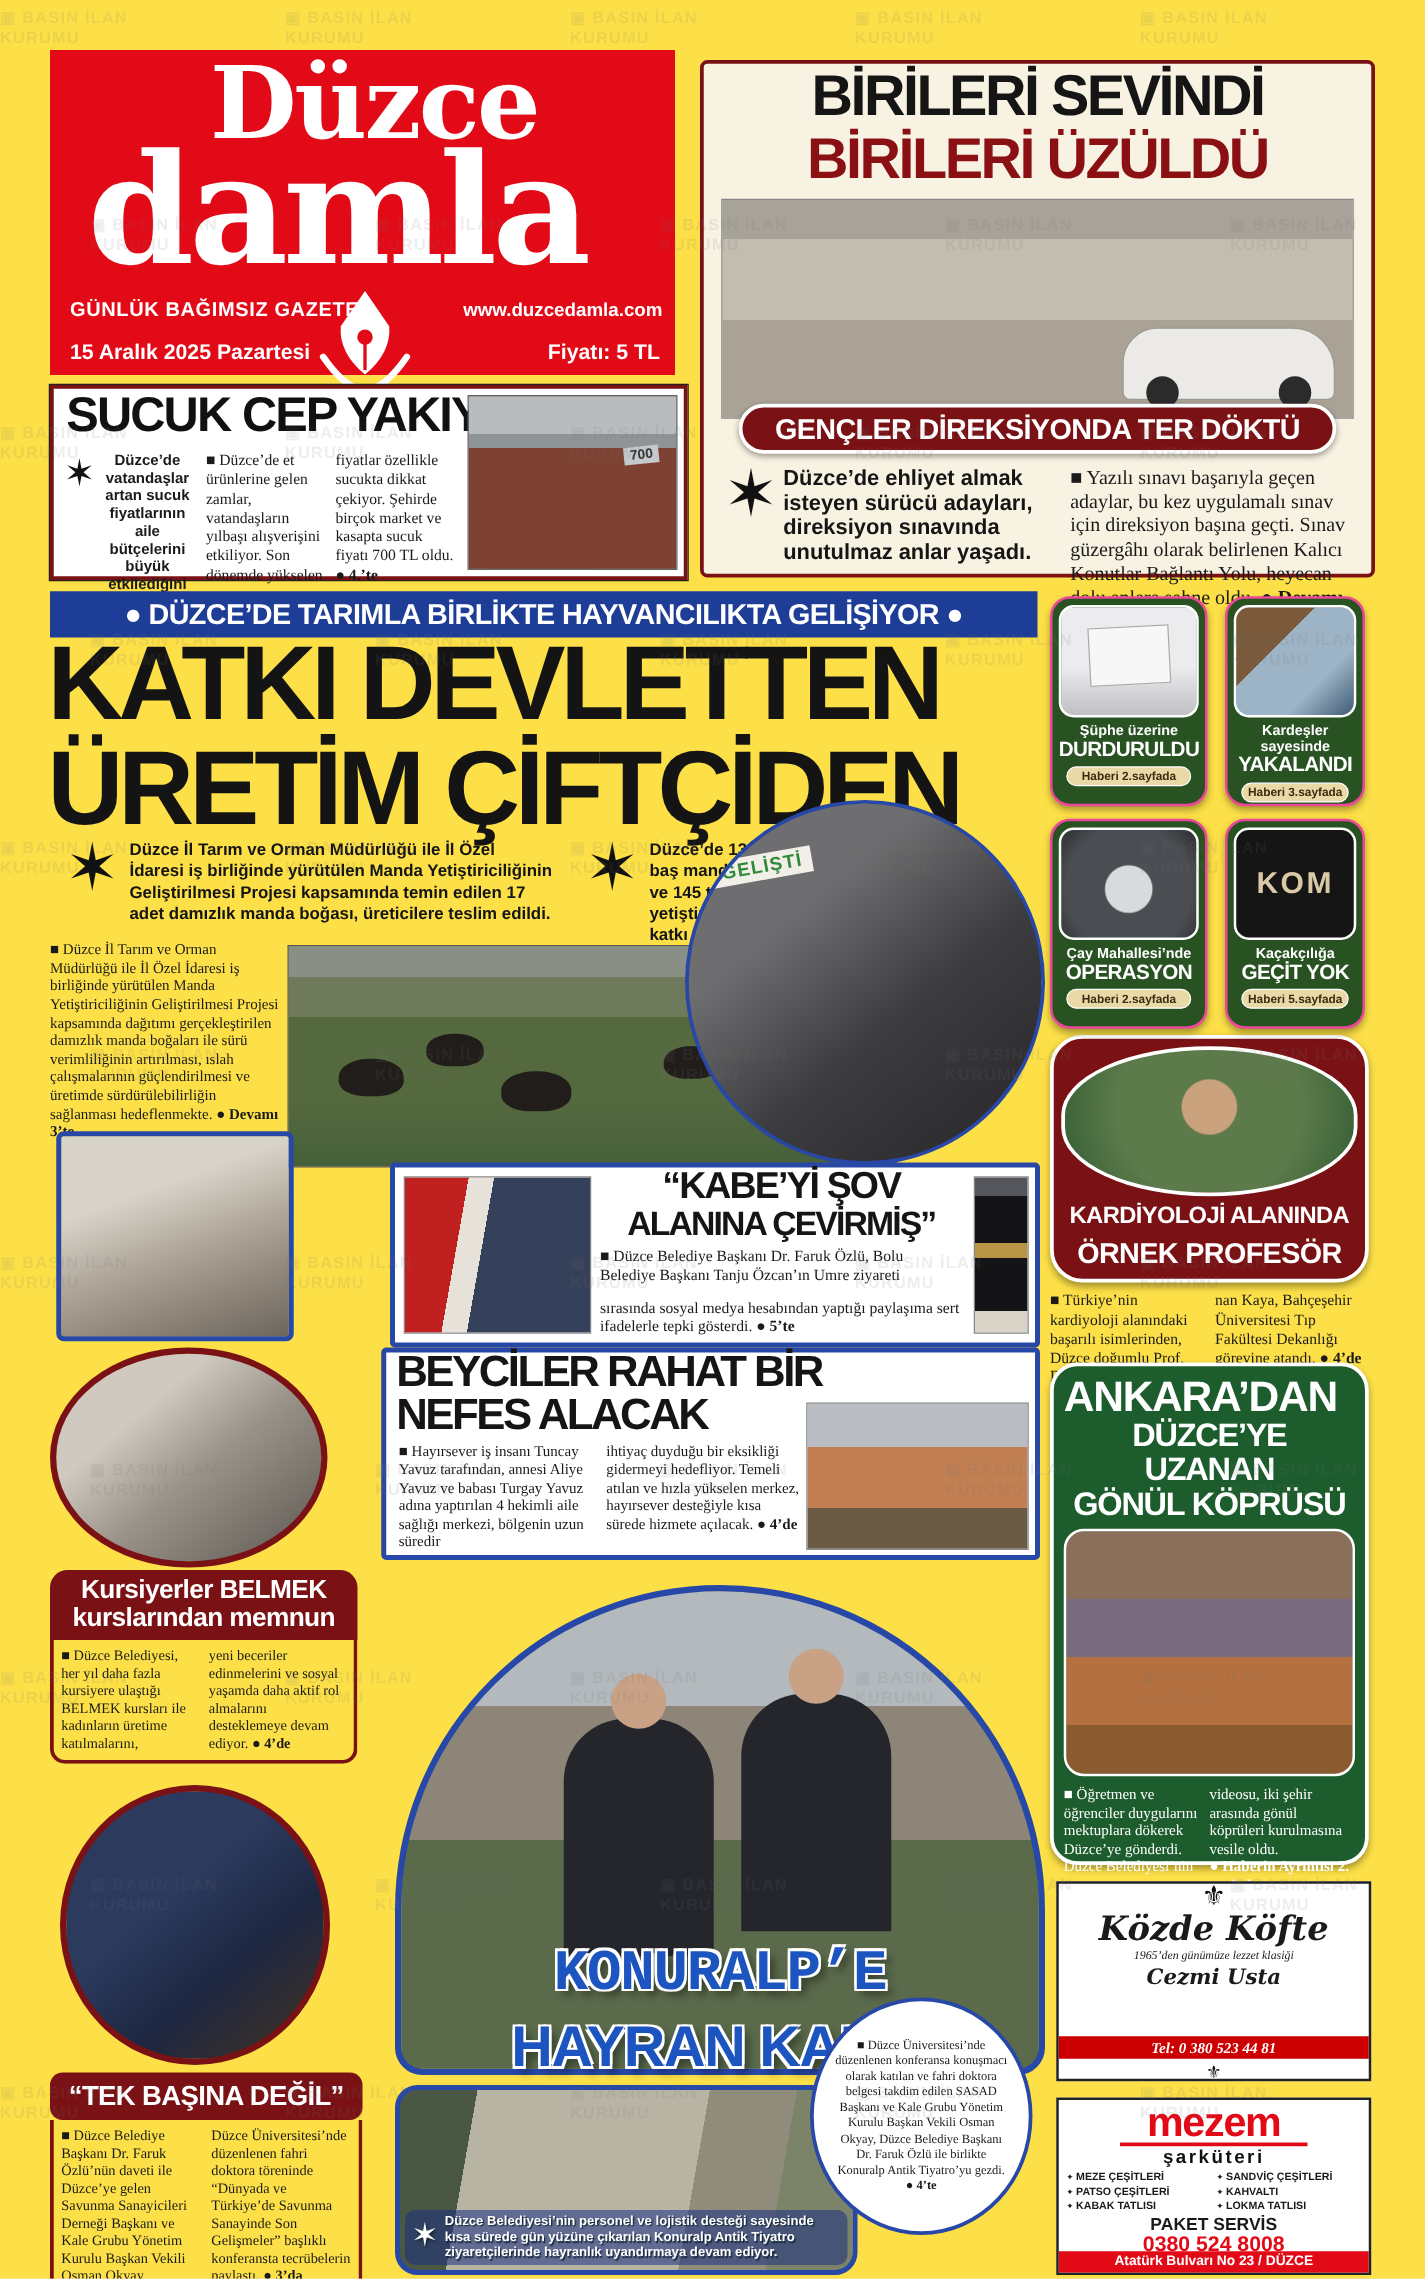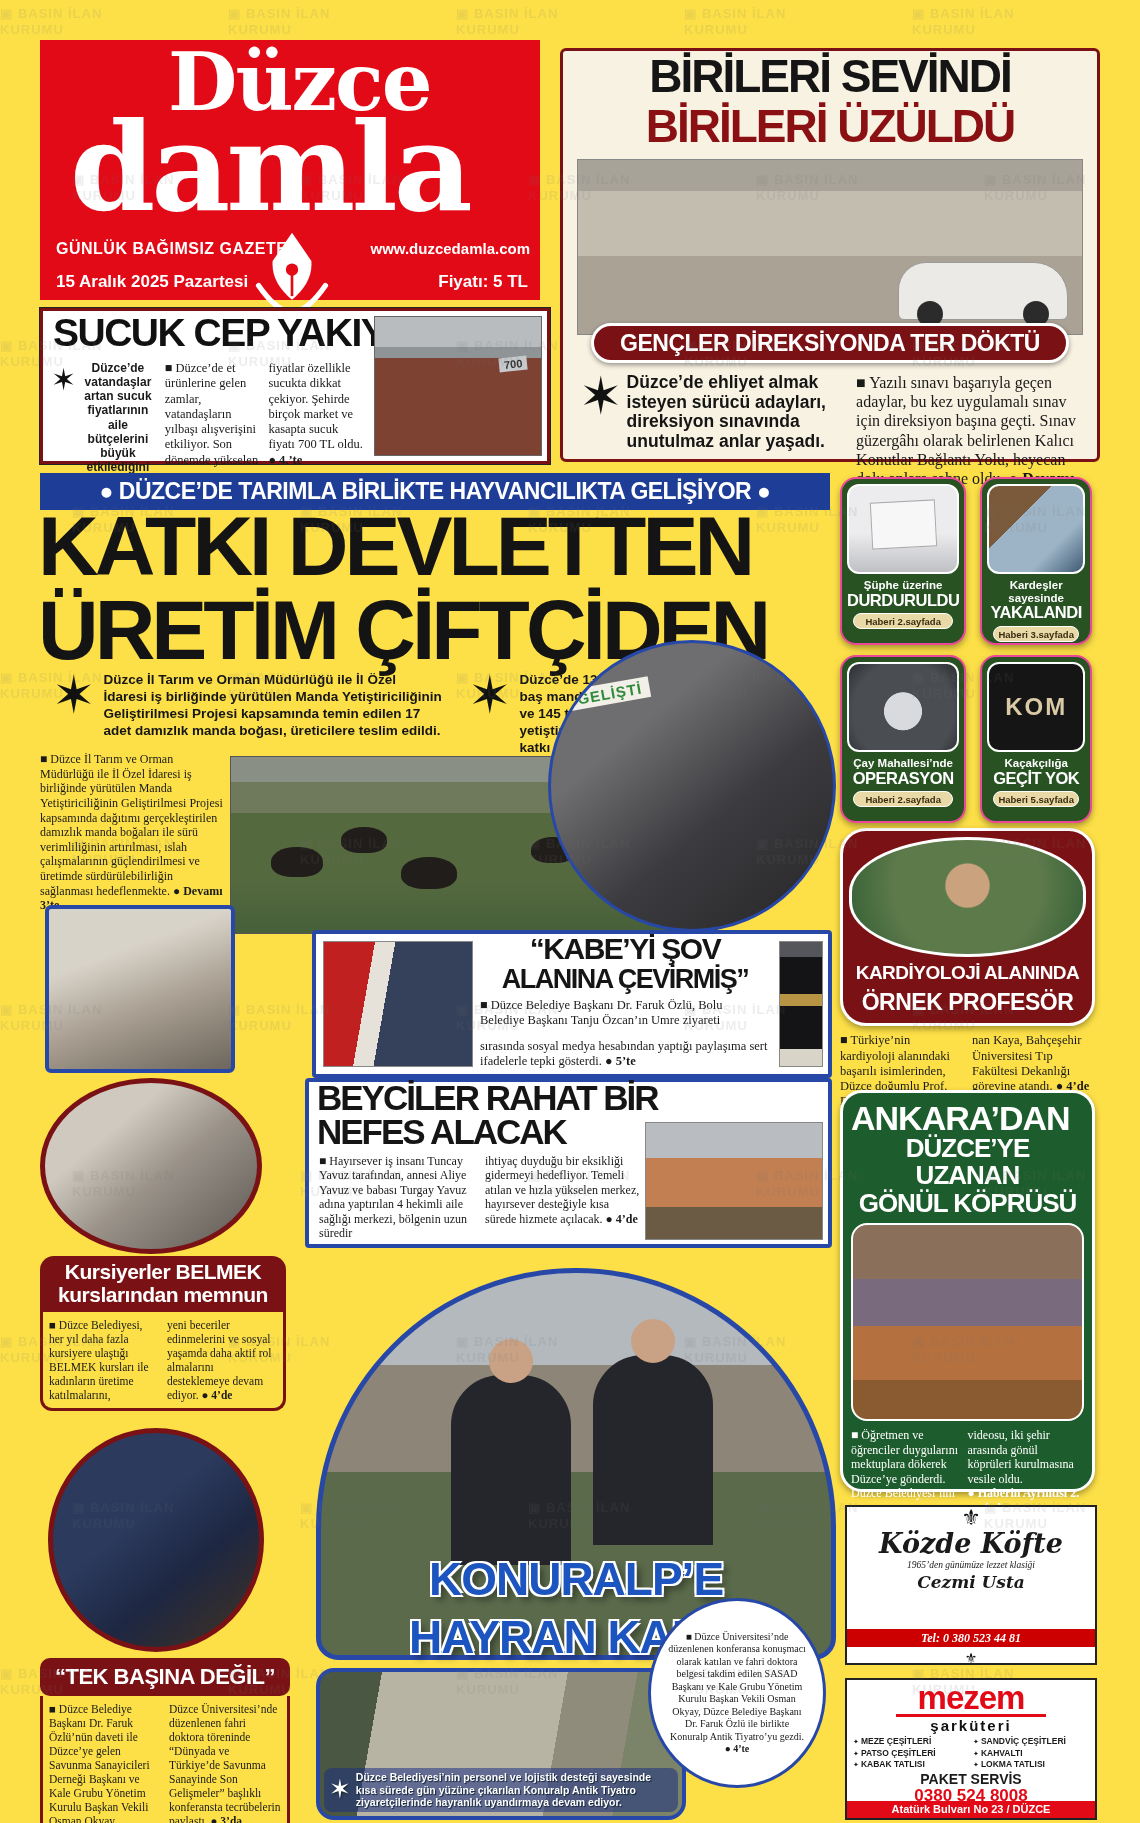--- a/index.html
+++ b/index.html
@@ -175,21 +175,21 @@
 
   
   .dome{position:absolute;left:316px;top:1268px;width:520px;height:392px;border:5px solid #2848a8;
         border-radius:260px 260px 22px 22px;overflow:hidden;z-index:3;
         background:linear-gradient(180deg,#b3b9bd 0 24%,#8d8577 24% 52%,#5a6a4b 52%);}
   .suit{position:absolute;bottom:90px;width:120px;height:190px;background:#24262c;border-radius:50px 50px 0 0;}
   .suit::before{content:"";position:absolute;left:38px;top:-36px;width:44px;height:44px;border-radius:50%;background:#c9a184;}
   .kon-h{position:absolute;left:0;right:0;text-align:center;color:#1d55c0;z-index:4;
         font:800 46px/1 "Liberation Sans",sans-serif;letter-spacing:-1px;
         text-shadow:-2px -2px 0 #fff,2px -2px 0 #fff,-2px 2px 0 #fff,2px 2px 0 #fff,5px 5px 7px rgba(0,0,0,.45);}
-  .kon-h1{top:1556px;}
+  .kon-h1{top:1556px;font-family:Liberation Mono, monospace;}
   .kon-h2{top:1614px;}
   .amphi{position:absolute;left:316px;top:1668px;width:370px;height:152px;border:4px solid #2848a8;
         border-radius:18px;overflow:hidden;z-index:4;
         background:linear-gradient(100deg,#4a5742 0 16%,#b8b4a4 16% 64%,#8f8c7c 64% 82%,#7b8468 82%);}
   .amphi-cap{position:absolute;left:4px;right:4px;bottom:4px;display:flex;gap:5px;align-items:center;
         background:rgba(28,48,130,.55);border-radius:8px;padding:3px 5px;}
   .amphi-cap .star{color:#fff;font-size:26px;line-height:.9;text-shadow:1px 1px 2px #122;}
   .amphi-cap p{margin:0;color:#fff;font:700 10.5px/1.2 "Liberation Sans",sans-serif;
         text-shadow:1px 1px 1px #123;}
   .bubble{position:absolute;left:648px;top:1598px;width:178px;height:190px;background:#fff;

